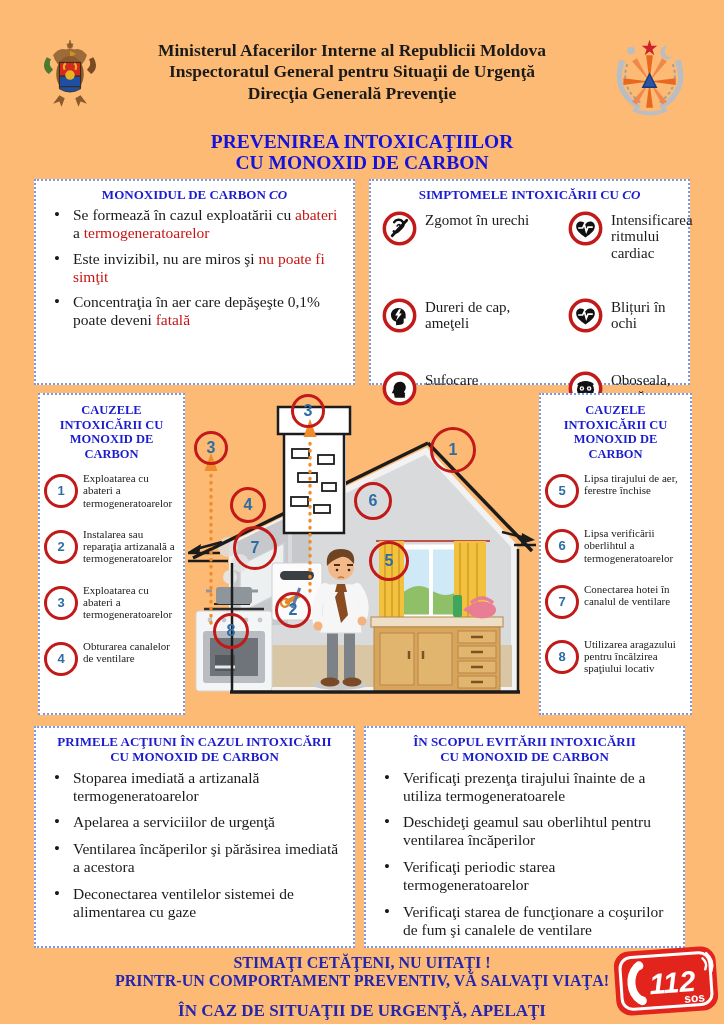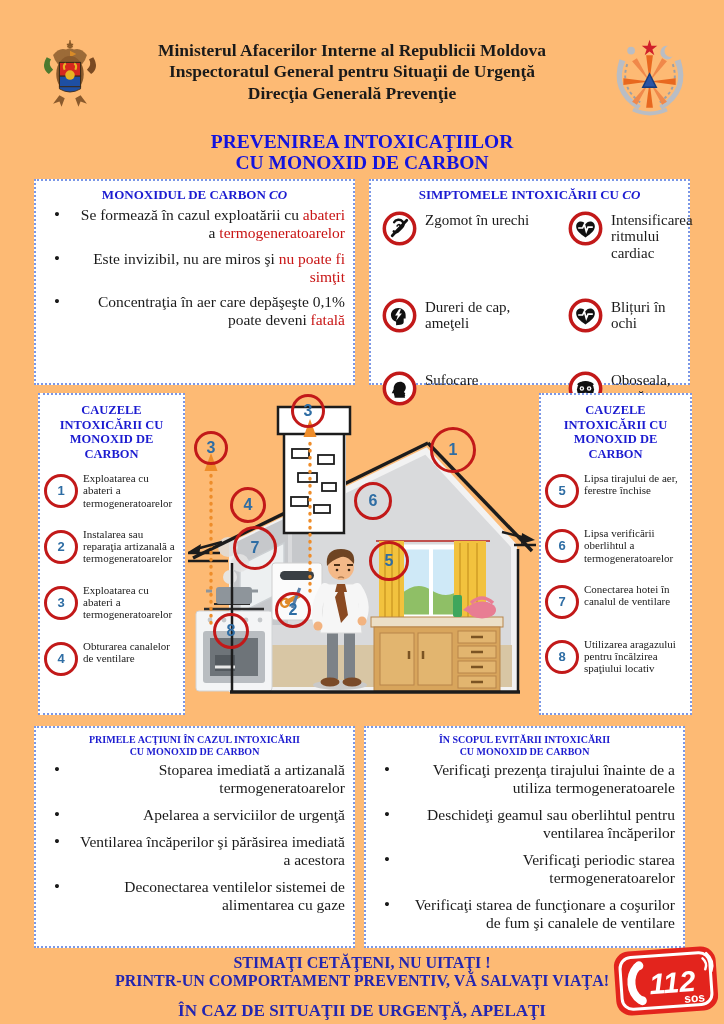--- a/index.html
+++ b/index.html
@@ -10,21 +10,21 @@
   .header-text{flex:1;text-align:center;font-weight:bold;font-size:17.5px;line-height:1.22;padding-top:4px;}
   .main-title{text-align:center;color:#1313dd;font-weight:bold;font-size:19.5px;line-height:1.1;margin-top:3px;}
   
   .dotted{border:2.5px dotted #7b97e6;background:#fff;box-sizing:border-box;}
   .box-title{color:#1b1bd0;font-weight:bold;text-align:center;font-size:13px;line-height:1.18;margin:6px 4px 4px;}
   .box-title .co{font-style:italic;}
   .red{color:#c81414;}
   
   .top-row{display:flex;gap:14px;margin:5px 34px 0;}
   .top-row .dotted{width:321px;height:206px;}
-  ul.bullets{list-style:none;margin:0 8px 0 10px;padding:0;font-size:15.5px;line-height:1.16;text-align:right;}
+  ul.bullets{list-style:none;margin:0 8px 0 10px;padding:0;font-size:15.5px;line-height:1.16;}
   ul.bullets li{position:relative;padding-left:27px;margin-bottom:7.5px;}
   ul.bullets li::before{content:"\2022";position:absolute;left:8px;top:-1px;font-size:17px;}
   
   .sym-grid{display:grid;grid-template-columns:150px 1fr;column-gap:6px;row-gap:15px;margin:8px 6px 0 10px;gap:36px;}
   .sym-item{display:flex;align-items:flex-start;gap:7px;}
   .sym-icon{width:37px;height:37px;flex:0 0 37px;}
   .sym-label{font-size:15px;line-height:1.08;padding-top:2px;}
   
   .mid-row{display:flex;gap:3px;margin:8px 0 0 38px;}
   .causes{width:147px;height:322px;}
@@ -38,21 +38,21 @@
   .cause-text{font-size:11px;line-height:1.12;}
   
   .illus{position:relative;width:348px;height:322px;}
   .illus svg.house{position:absolute;left:0;top:0;}
   .marker{position:absolute;border:3px solid #c21919;border-radius:50%;color:#2e6da4;font-weight:bold;
      font-size:16px;display:flex;align-items:center;justify-content:center;
      font-family:"Liberation Sans",sans-serif;background:transparent;box-sizing:border-box;}
   
   .bottom-row{display:flex;gap:9px;margin:11px 34px 0;}
   .bottom-row .dotted{width:321px;height:222px;}
-  .bottom-row .box-title{font-size:10px;}
+  .bottom-row .box-title{font-size:13px;}
   .bottom-row ul.bullets{font-size:15.5px;}
   .bottom-row ul.bullets li{margin-bottom:9px;}
   
   .footer{text-align:center;margin-top:6px;color:#2325b0;font-weight:bold;}
   .footer .l1{font-size:16px;}
   .footer .l2{font-size:16px;}
   .footer .l3{font-size:17px;margin-top:11px;}
   .logo112{position:absolute;right:3px;bottom:3px;width:110px;height:80px;}
 </style>
 </head>

